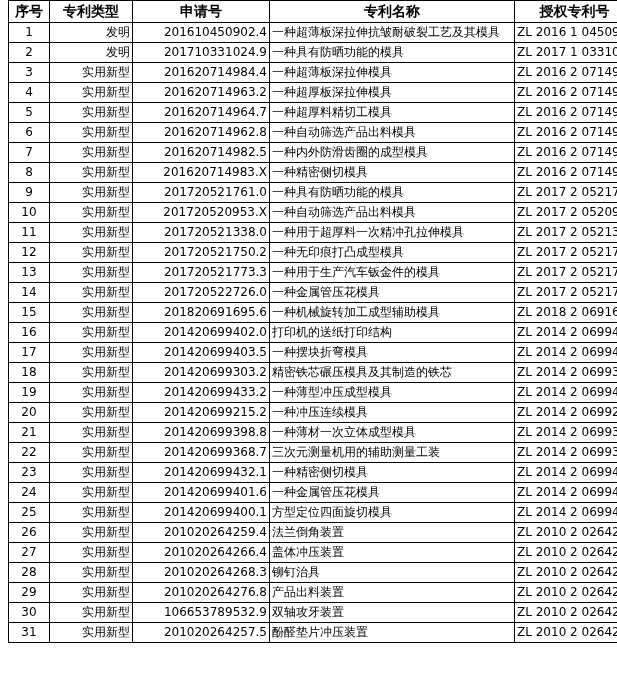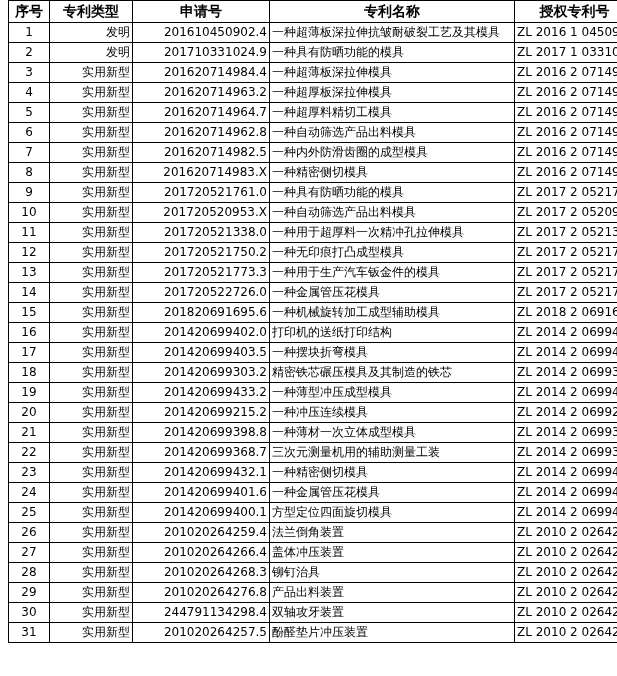--- a/index.html
+++ b/index.html
@@ -565,21 +565,21 @@
           </td>
         </tr>
         <tr>
           <td class="col-no">
             <span class="nowrap-clip">30</span>
           </td>
           <td class="col-type">
             <span class="nowrap-clip">实用新型</span>
           </td>
           <td class="col-appno">
-            <span class="nowrap-clip">244791134298.4</span>
+            <span class="nowrap-clip">106653789532.9</span>
           </td>
           <td class="col-name">
             <span class="nowrap-clip">双轴攻牙装置</span>
           </td>
           <td class="col-grant">
             <span class="nowrap-clip">ZL 2010 2 0264278.7</span>
           </td>
         </tr>
         <tr>
           <td class="col-no">

